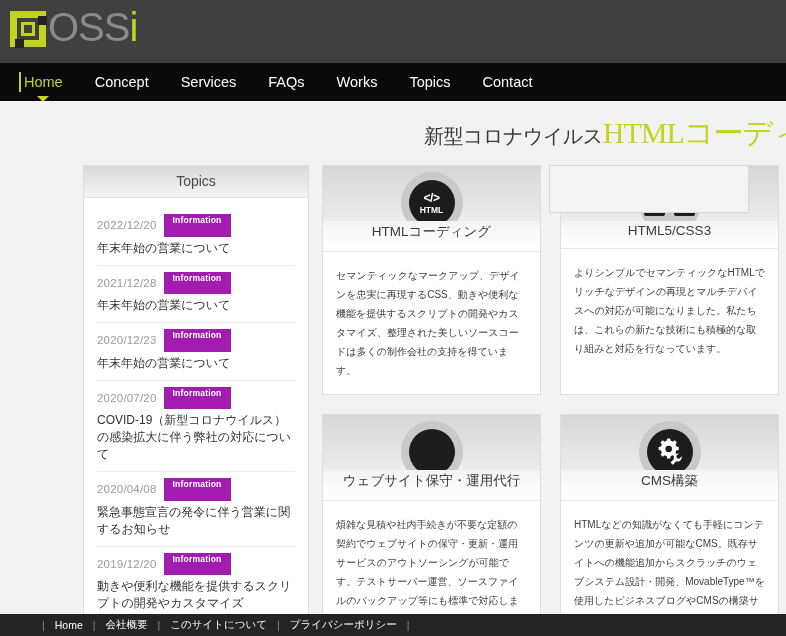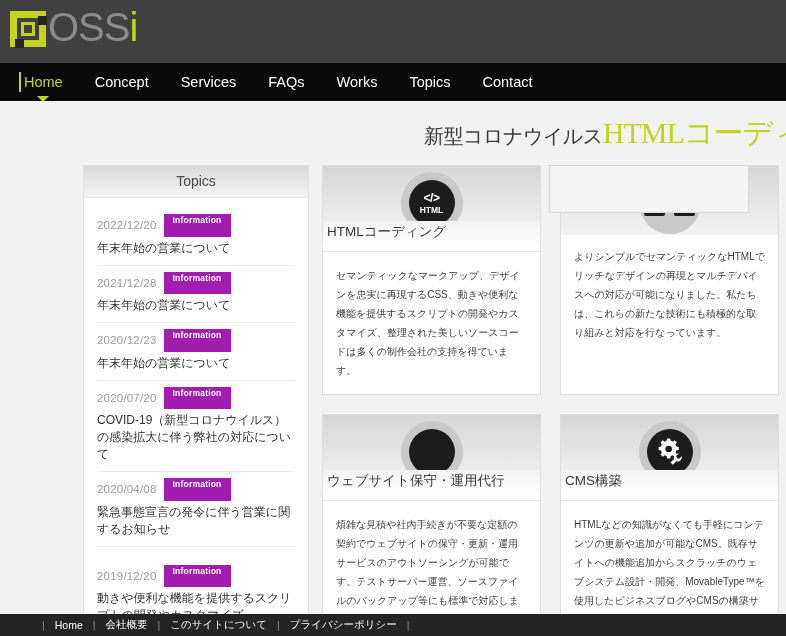--- a/index.html
+++ b/index.html
@@ -191,21 +191,20 @@
     padding: 10px 13px 8px 13px;
   }
 
   
   .topic {
     padding: 6px 0 8px 0;
     border-bottom: 1px solid #ededed;
   }
   .topic:last-child {
     border-bottom: none;
-    margin-top: 12px;
   }
   .topic-meta {
     display: flex;
     align-items: center;
     margin-bottom: 3px;
   }
   .topic-date {
     font-size: 11.5px;
     color: #9a9a9a;
     margin-right: 7px;
@@ -335,21 +334,21 @@
     width: 18px;
     height: 3px;
     background: #1c1c1c;
   }
   .icon-gear {
     width: 46px;
     height: 46px;
     position: relative;
   }
   .card-title {
-    text-align: left;
+    text-align: center;
     font-size: 13.5px;
     color: #3a3a3a;
     padding: 2px 4px 10px 4px;
     background: linear-gradient(to bottom, #f3f3f3 0%, #fbfbfb 60%, #ffffff 100%);
     border-bottom: 1px solid #e6e6e6;
     position: relative;
     top: -14px;
     margin-bottom: -12px;
   }
   .card-body {
@@ -524,20 +523,21 @@
                 </div>
                 <span class="shield-sep">·</span>
                 <div class="shield">
                   <span class="lbl">CSS</span>
                   <span class="num">3</span>
                 </div>
               </div>
             </div>
           </div>
         </div>
+        <div class="card-title">HTML5/CSS3</div>
         <div class="card-body">よりシンプルでセマンティックなHTMLでリッチなデザインの再現とマルチデバイスへの対応が可能になりました。私たちは、これらの新たな技術にも積極的な取り組みと対応を行なっています。</div>
       </div>
 
       <div class="card">
         <div class="card-top">
           <div class="card-icon-wrap">
             <div class="card-icon">
               <div class="icon-monitor">
                 <div class="screen"></div>
                 <div class="stand"></div>

